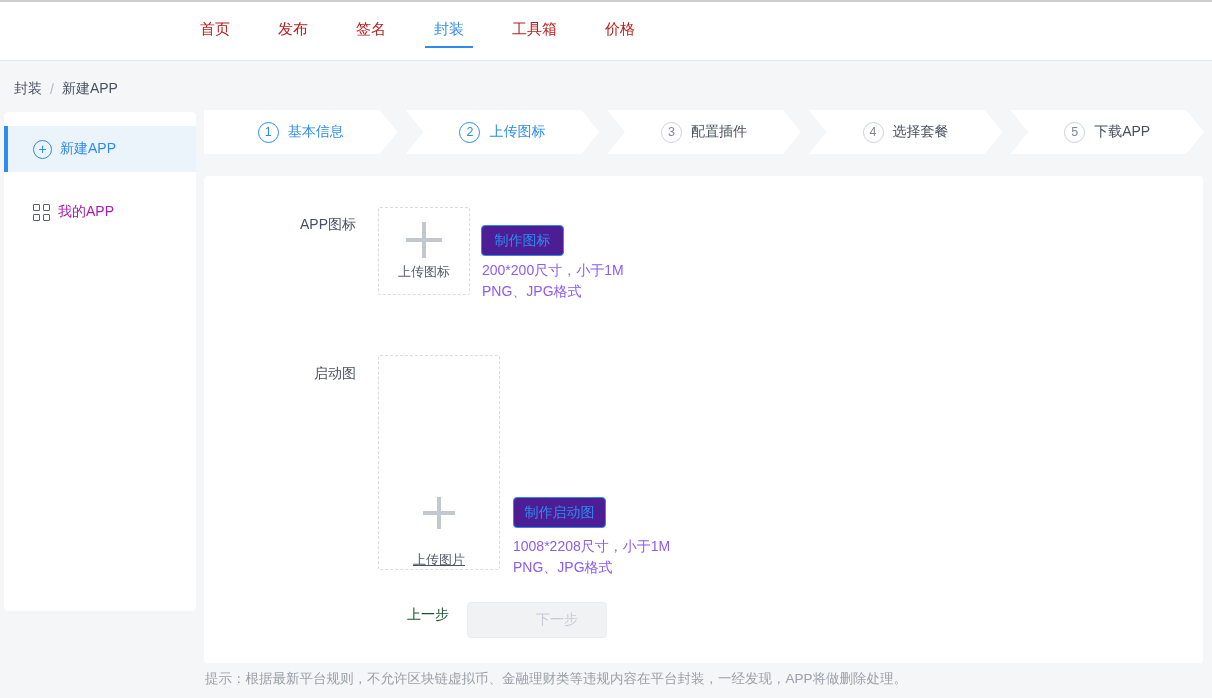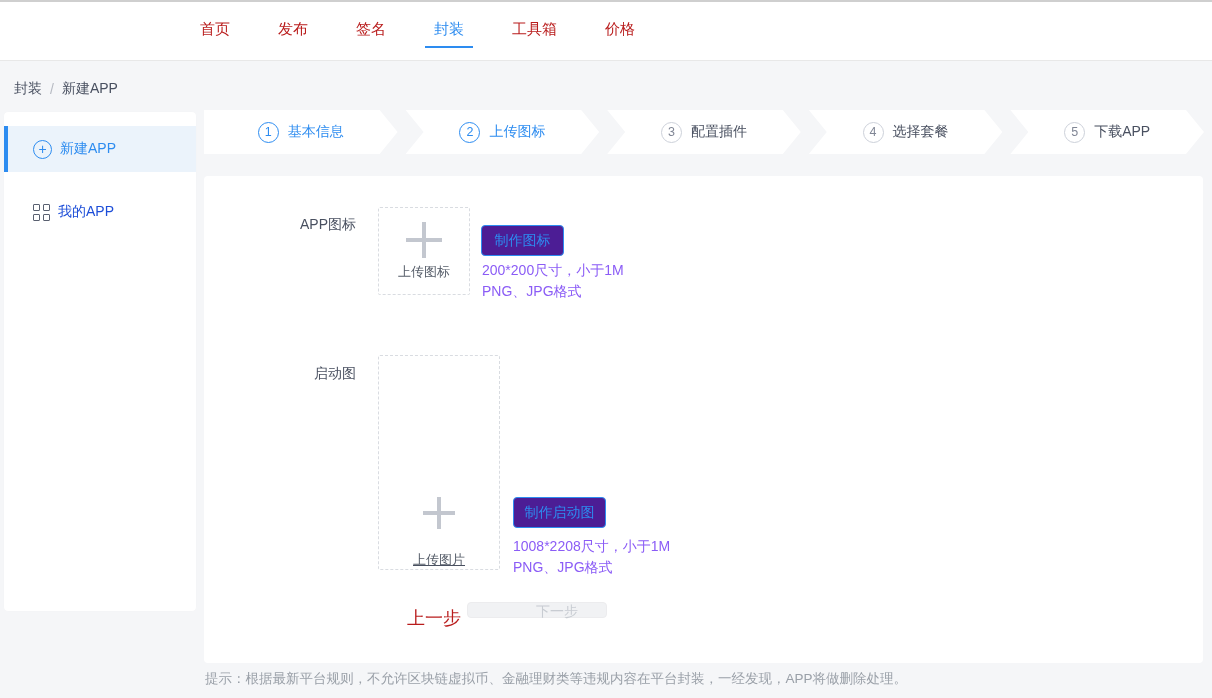--- a/index.html
+++ b/index.html
@@ -31,21 +31,21 @@
   .breadcrumb .sep { color:#b6bac2; }
 
   
   .sidebar {
     position:absolute; left:4px; top:112px; width:192px; height:499px;
     background:#fff; border-radius:4px; box-shadow:0 0 1px rgba(0,0,0,.04);
   }
   .side-item {
     position:absolute; left:0; width:192px; height:46px;
     display:flex; align-items:center; padding-left:29px; cursor:pointer;
-    font-size:14px; color:#1d4ed8;
+    font-size:14px; color:#a21caf;
   }
   .side-item.active { background:#ebf3fb; color:#2d8cf0; }
   .side-item.active::before {
     content:""; position:absolute; left:0; top:0; width:4px; height:46px; background:#2d8cf0;
   }
   .side-item .lbl { margin-left:8px; }
   .plus-circle {
     width:19px; height:19px; border:1px solid #2d8cf0; border-radius:50%;
     color:#2d8cf0; font-size:14px; line-height:16px; text-align:center; display:inline-block;
   }
@@ -85,21 +85,21 @@
   .plus::after  { content:""; position:absolute; top:0; bottom:0; left:50%; width:4px; margin-left:-2px; background:#c3c7cf; }
   .plus-lg { width:38px; height:38px; }
   .upload-text { font-size:13px; color:#555c68; }
   .outline-btn {
     position:absolute; background:#4c1d95; border:1px solid #2d8cf0; border-radius:4px;
     color:#2d8cf0; font-size:14px; cursor:pointer;
     font-family:"Liberation Sans","DejaVu Sans",sans-serif;
   }
   .dim-text { position:absolute; font-size:14px; color:#8b5cf6; line-height:21px; }
   .link-btn {
-    position:absolute; background:none; border:none; color:#b91c1c; font-size:18px; cursor:pointer;
+    position:absolute; background:none; border:none; color:#14532d; font-size:14px; cursor:pointer;
     font-family:"Liberation Sans","DejaVu Sans",sans-serif;
   }
   .disabled-btn {
     position:absolute; background:#f1f2f4; border:1px solid #ececee; border-radius:4px;
     color:#c8ccd2; font-size:14px; cursor:not-allowed;
     font-family:"Liberation Sans","DejaVu Sans",sans-serif;
   }
 
   
   .footer-hint {
@@ -182,20 +182,20 @@
     <div class="field-label" style="top:189px;">启动图</div>
     <div class="upload-box" style="left:174px; top:179px; width:122px; height:215px; justify-content:flex-end;text-decoration:underline;">
       <span class="plus" style="width:32px;height:32px;"></span>
       <span class="upload-text" style="margin-top:22px;">上传图片</span>
     </div>
     <button class="outline-btn" style="left:309px; top:321px; width:93px; height:31px;">制作启动图</button>
     <div class="dim-text" style="left:309px; top:360px;">1008*2208尺寸，小于1M</div>
     <div class="dim-text" style="left:309px; top:381px;">PNG、JPG格式</div>
 
     <button class="link-btn" style="left:203px; top:430px;">上一步</button>
-    <button class="disabled-btn" style="left:263px; top:426px; width:140px; height:16px;padding-left:40px;" disabled="">下一步</button>
+    <button class="disabled-btn" style="left:263px; top:426px; width:140px; height:36px;padding-left:40px;" disabled="">下一步</button>
   </div>
 
   <div class="footer-hint">
     <span class="hint-label">提示：</span><span>根据最新平台规则，不允许区块链虚拟币、金融理财类等违规内容在平台封装，一经发现，APP将做删除处理。</span>
   </div>
 
 </div>
 
 </body></html>

